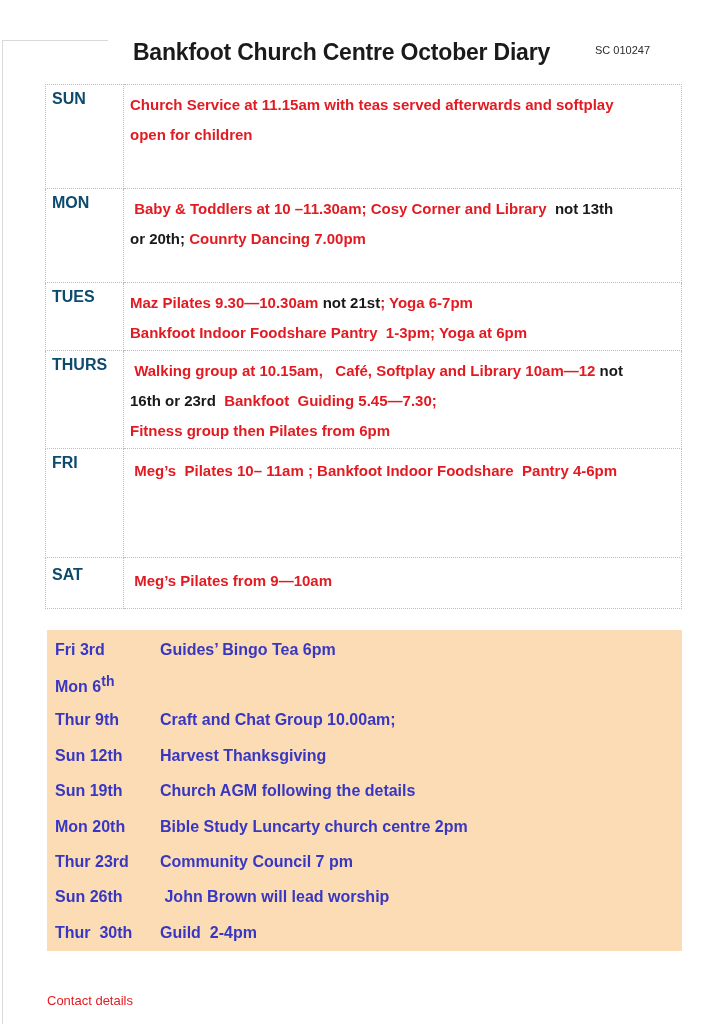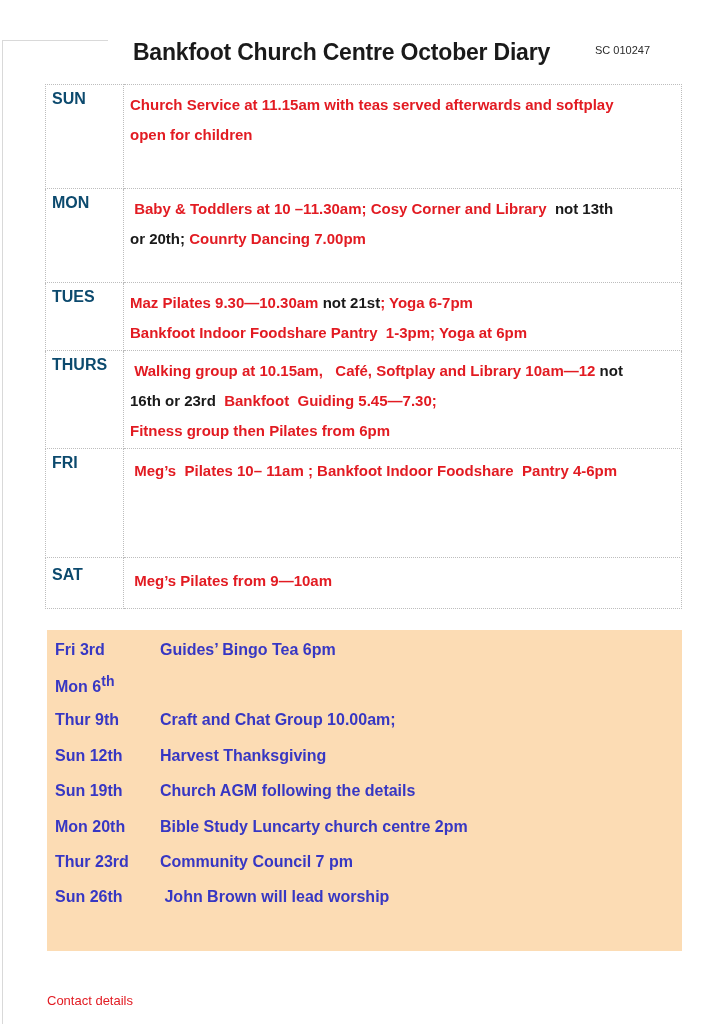--- a/index.html
+++ b/index.html
@@ -183,20 +183,24 @@
     <div class="event-row">
       <span class="event-date">Thur 23rd</span>
       <span class="event-desc">Community Council 7 pm</span>
     </div>
 
     <div class="event-row">
       <span class="event-date">Sun 26th</span>
       <span class="event-desc"> John Brown will lead worship</span>
     </div>
 
+    <div class="event-row">
+      <span class="event-date">Thur  30th</span>
+      <span class="event-desc">Guild  2-4pm</span>
+    </div>
   </div>
   </div>
 
   <div class="footer">
     <div class="contact-heading">Contact details</div>
 
   </div>
 
 </div>
 

